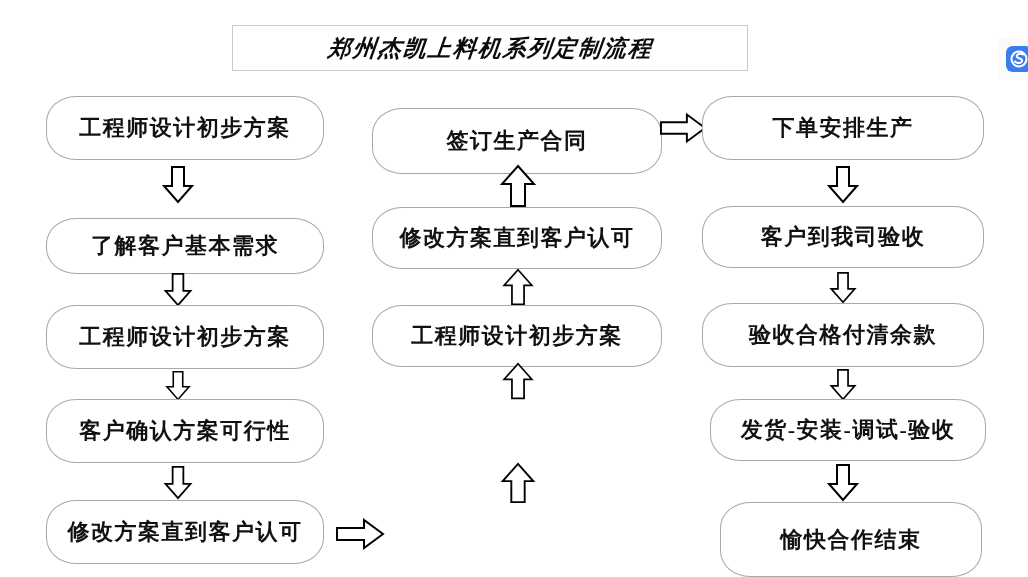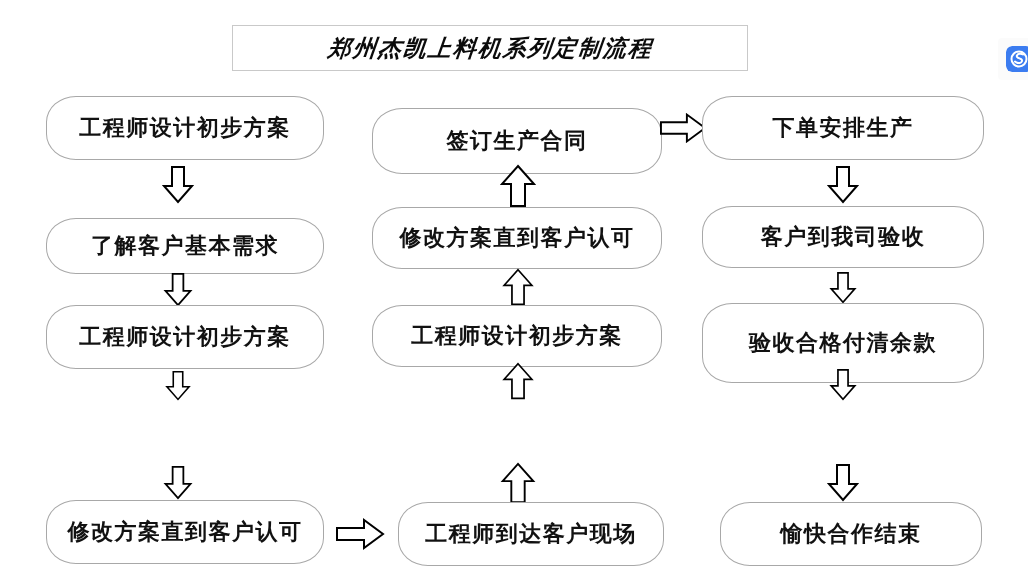--- a/index.html
+++ b/index.html
@@ -80,23 +80,23 @@
 
   
   .c2r1 { top: 108px;  height: 66px; text-align: center; }
   .c2r2 { top: 207px; height: 62px; }
   .c2r3 { top: 305px; height: 62px; }
   .c2r4 { top: 399px; height: 62px; }
   .c2r5 { top: 502px; height: 64px; left: 398px; width: 266px; }
 
   .c3r1 { top: 96px;  height: 64px; text-align: center; }
   .c3r2 { top: 206px; height: 62px; }
-  .c3r3 { top: 303px; height: 80px; }
+  .c3r3 { top: 303px; height: 64px; }
   .c3r4 { top: 399px; height: 62px; left: 710px; width: 276px; }
-  .c3r5 { top: 502px; height: 64px; left: 720px; width: 262px; }
+  .c3r5 { top: 502px; height: 75px; left: 720px; width: 262px; }
 
   
   .arrow {
     position: absolute;
     pointer-events: none;
   }
   .arrow svg { display: block; }
   .arrow svg path {
     fill: #ffffff;
     stroke: #000000;
@@ -156,20 +156,23 @@
 
   <div class="node col1 row3">
     <span class="node-label">工程师设计初步方案</span>
   </div>
   <div class="arrow" style="left:161px; top:371px;">
     <svg width="34" height="30" viewBox="0 0 34 38">
         <path d="M11,1 L23,1 L23,20 L31,20 L17,36 L3,20 L11,20 Z"></path>
       </svg>
   </div>
 
+  <div class="node col1 row4">
+    <span class="node-label">客户确认方案可行性</span>
+  </div>
   <div class="arrow" style="left:161px; top:466px;">
     <svg width="34" height="34" viewBox="0 0 34 38">
         <path d="M11,1 L23,1 L23,20 L31,20 L17,36 L3,20 L11,20 Z"></path>
       </svg>
   </div>
 
   <div class="node col1 row5">
     <span class="node-label">修改方案直到客户认可</span>
   </div>
 
@@ -205,23 +208,20 @@
         <path d="M18,2 L34,20 L25,20 L25,42 L11,42 L11,20 L2,20 Z"></path>
       </svg>
   </div>
 
   <div class="arrow" style="left:500px; top:462px;">
     <svg width="36" height="42" viewBox="0 0 36 44">
         <path d="M18,2 L34,20 L25,20 L25,42 L11,42 L11,20 L2,20 Z"></path>
       </svg>
   </div>
 
-  <div class="node col2 c2r5">
-    <span class="node-label">工程师到达客户现场</span>
-  </div>
 
   <div class="arrow" style="left:660px; top:112px;">
     <svg width="48" height="32" viewBox="0 0 50 32">
         <path d="M1,10 L28,10 L28,2 L47,16 L28,30 L28,22 L1,22 Z"></path>
       </svg>
   </div>
 
   <div class="node col3 c3r1">
     <span class="node-label">下单安排生产</span>
   </div>
@@ -242,20 +242,23 @@
 
   <div class="node col3 c3r3">
     <span class="node-label">验收合格付清余款</span>
   </div>
   <div class="arrow" style="left:826px; top:369px;">
     <svg width="34" height="32" viewBox="0 0 34 38">
         <path d="M11,1 L23,1 L23,20 L31,20 L17,36 L3,20 L11,20 Z"></path>
       </svg>
   </div>
 
+  <div class="node col3 c3r4">
+    <span class="node-label">发货-安装-调试-验收</span>
+  </div>
   <div class="arrow" style="left:826px; top:464px;">
     <svg width="34" height="38" viewBox="0 0 34 38">
         <path d="M11,1 L23,1 L23,20 L31,20 L17,36 L3,20 L11,20 Z"></path>
       </svg>
   </div>
 
   <div class="node col3 c3r5">
     <span class="node-label">愉快合作结束</span>
   </div>
 

